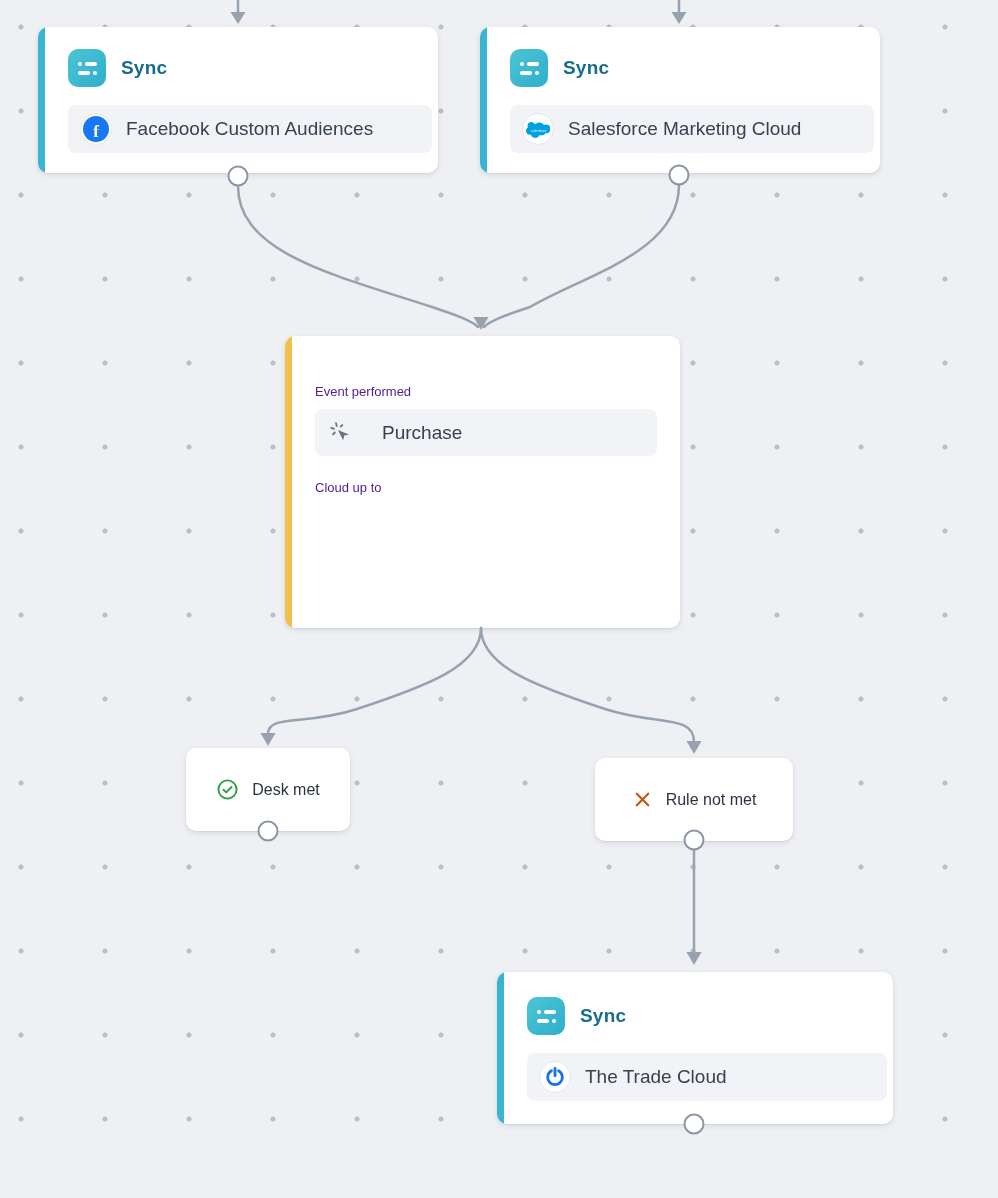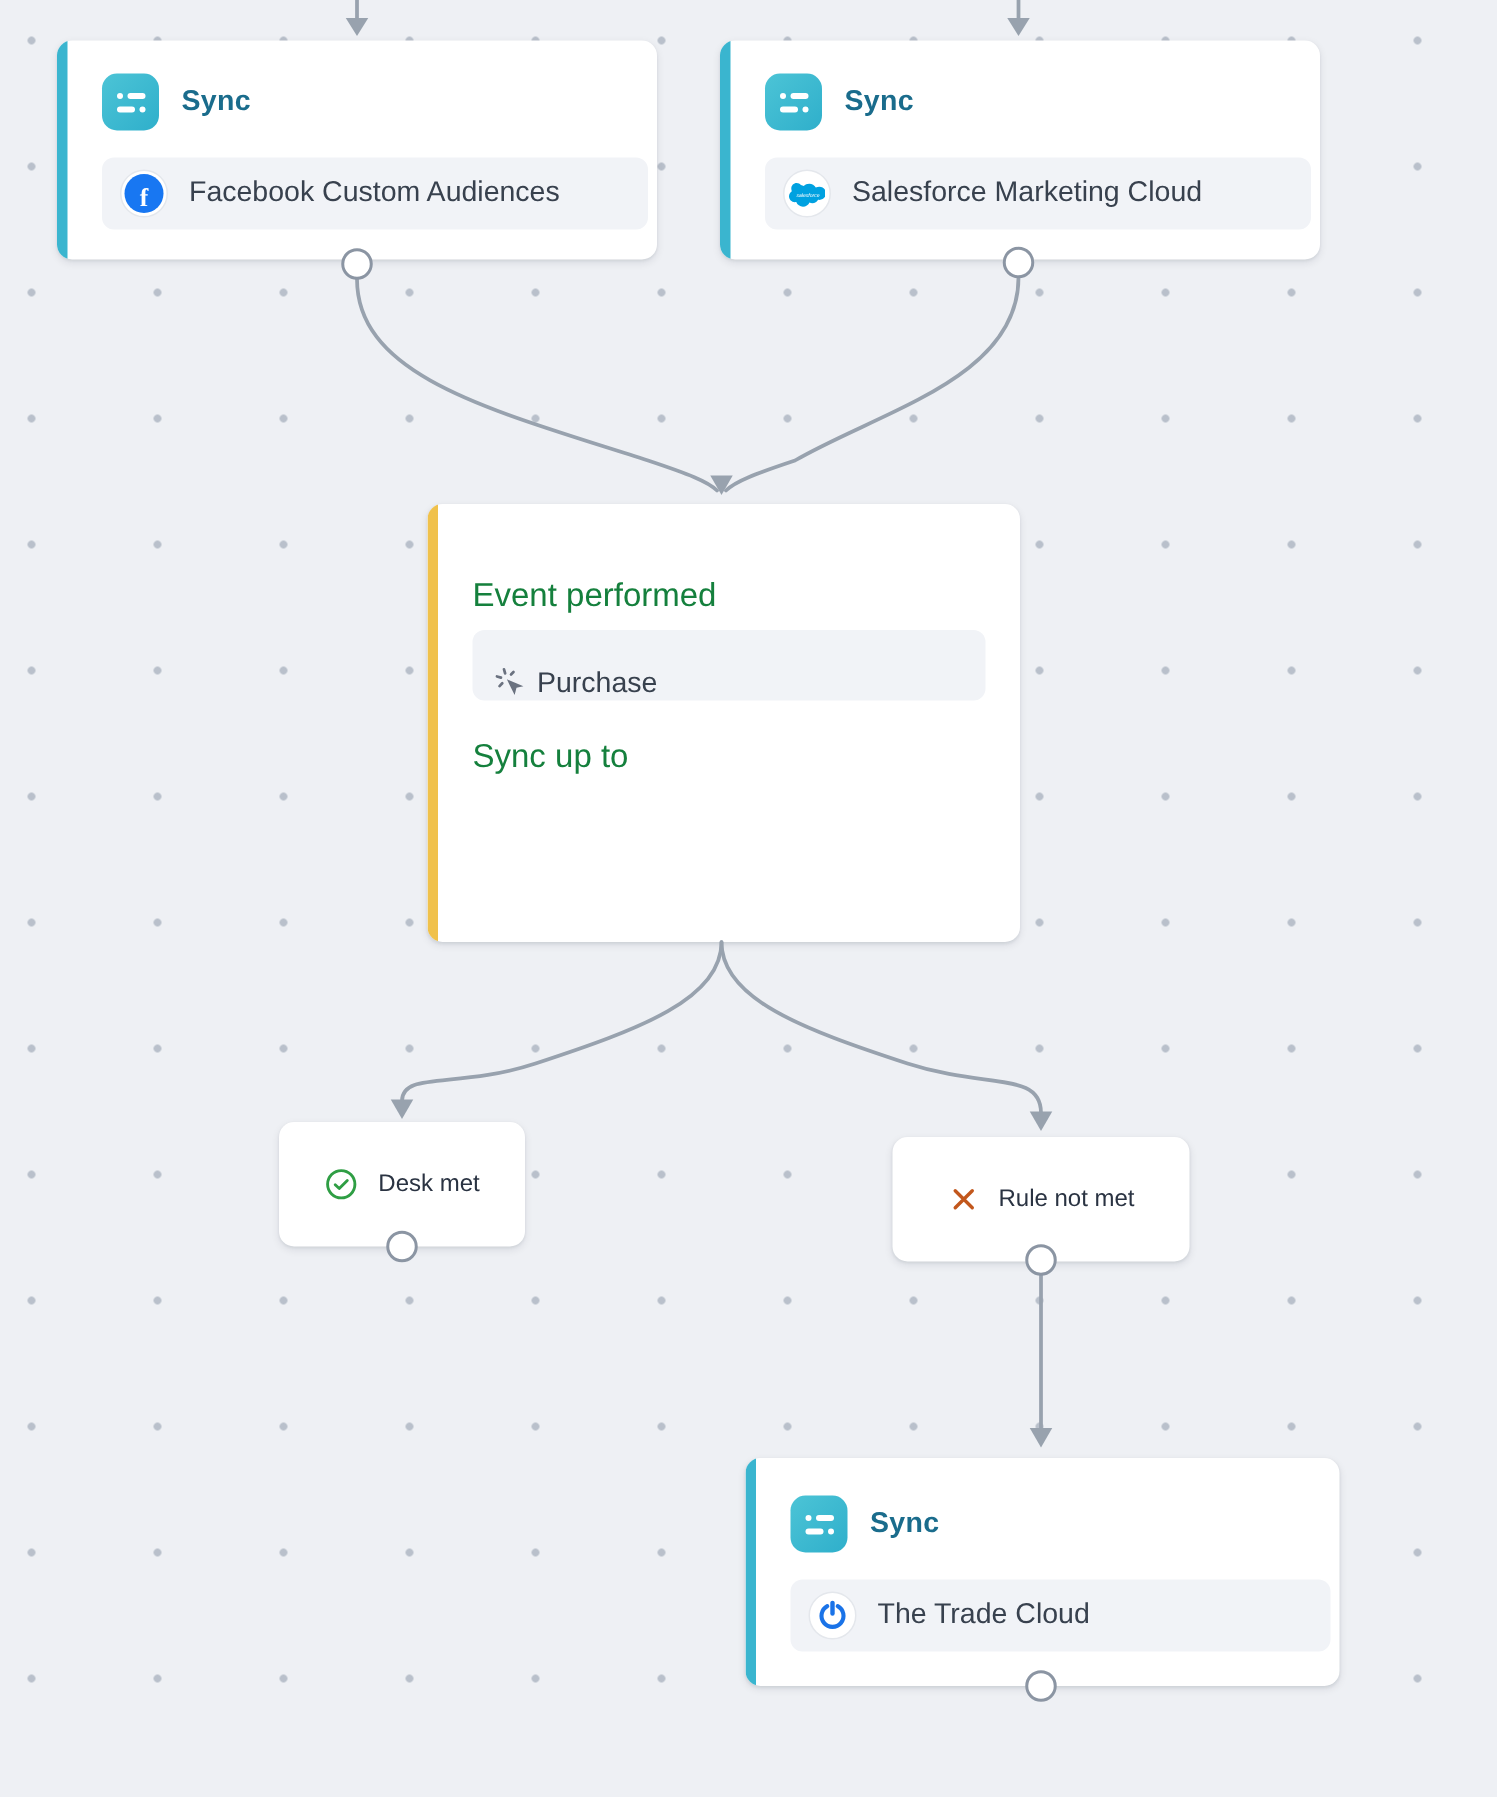--- a/index.html
+++ b/index.html
@@ -37,32 +37,32 @@
   .pause-icon:after{
     content:"";position:absolute;left:3px;right:3px;bottom:2px;height:12px;opacity:.55;
     background-image:radial-gradient(circle,#fff 1px,rgba(255,255,255,0) 1.1px);
     background-size:6px 5px;
   }
   .pill{
     background:#f1f3f7;border-radius:8px;display:flex;align-items:center;gap:14px;
     padding:0 12px;box-sizing:border-box;
   }
   .sync-pill{height:48px;margin-top:18px;}
-  .hold-pill{height:47px;gap:6px;padding:0 14px;align-items:flex-end;}
+  .hold-pill{height:47px;gap:30px;padding:0 14px;}
   .pill-label{font-size:19px;color:#38414e;}
   .service-icon{
     width:32px;height:32px;border-radius:50%;background:#fff;border:1px solid #e4e7ec;
     display:flex;align-items:center;justify-content:center;flex:0 0 auto;box-sizing:border-box;
   }
   .fb-inner{
     width:26px;height:26px;border-radius:50%;background:#1877f2;color:#fff;
     display:flex;align-items:flex-end;justify-content:center;
     font-weight:700;font-size:17px;line-height:20px;font-family:"Liberation Serif","DejaVu Serif",serif;
   }
-  .field-label{font-size:22px;color:#15803d;margin:24px 0 10px 0;}
+  .field-label{font-size:13px;color:#4c1d95;margin:24px 0 10px 0;}
   .sync-card{padding:22px 6px 0 30px;}
   .hold-card{padding:24px 23px 0 30px;}
   .rule-card{display:flex;align-items:center;gap:13px;justify-content:center;padding:0;}
   .rule-label{font-size:16px;color:#2a3342;}
   .pill-icon{flex:0 0 auto;display:block;}
 </style>
 </head>
 <body>
 
 <svg class="edges-layer" viewBox="0 0 998 1198">
@@ -149,21 +149,21 @@
       <g stroke="#6b7280" stroke-width="1.9" stroke-linecap="round" fill="none">
         <path d="M13.9 4.2 12.2 5.9"></path>
         <path d="M5.2 8.1 2.4 7.3"></path>
         <path d="M6.1 12 4.2 14"></path>
         <path d="M7.3 2.3 8.1 5.1"></path>
       </g>
       <path fill="#6b7280" d="M9.3 9.3 20.8 14 16 15.2 14.7 20.1 Z"></path>
     </svg>
     <span class="pill-label">Purchase</span>
   </div>
-  <div class="field-label">Sync up to</div>
+  <div class="field-label">Cloud up to</div>
 </div>
 
 <div class="card rule-card" style="left:186px;top:748px;width:164px;height:83px;">
   <svg width="23" height="23" viewBox="0 0 24 24">
     <circle cx="12" cy="12" r="9.5" stroke="#2f9e44" stroke-width="2" fill="none"></circle>
     <path d="M7.8 12.3 10.6 15 16.2 9.4" stroke="#2f9e44" stroke-width="2" fill="none" stroke-linecap="round" stroke-linejoin="round"></path>
   </svg>
   <span class="rule-label">Desk met</span>
 </div>
 

